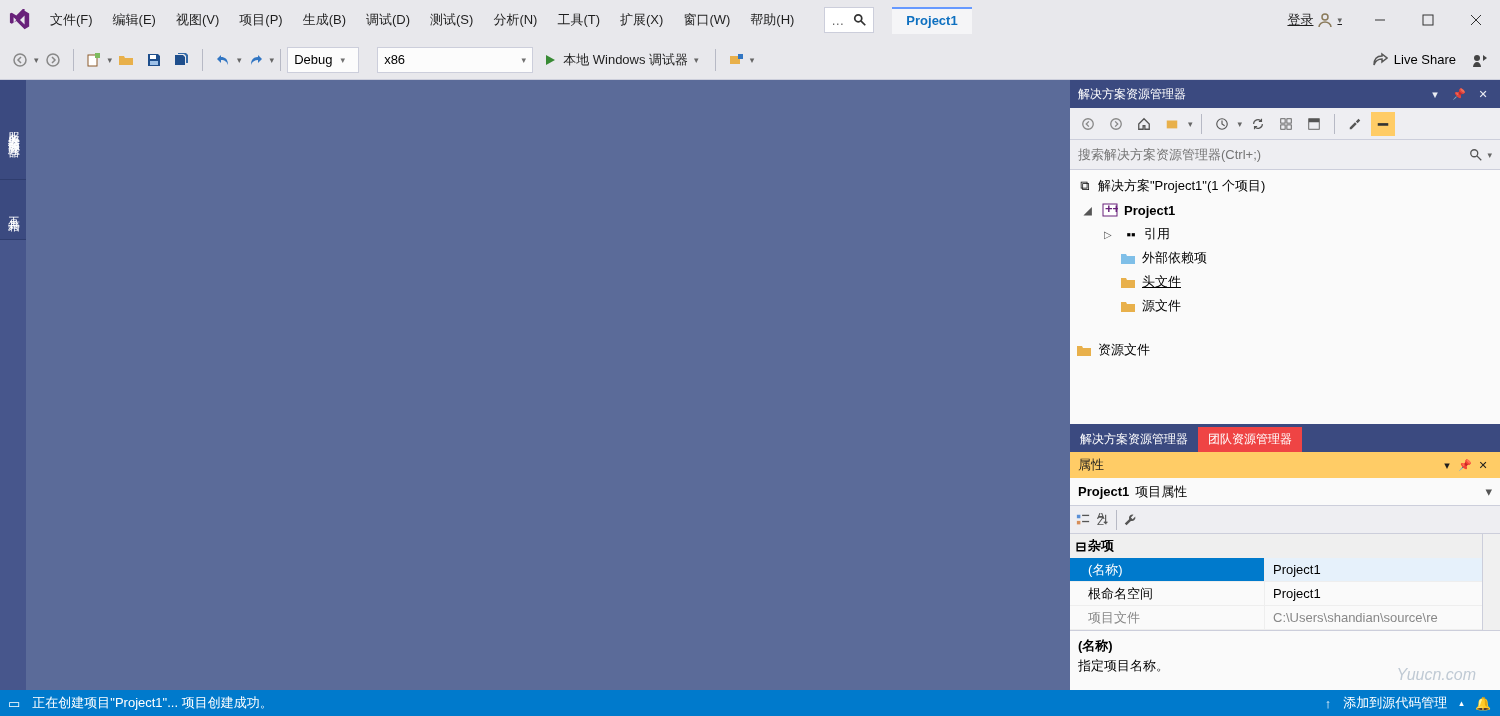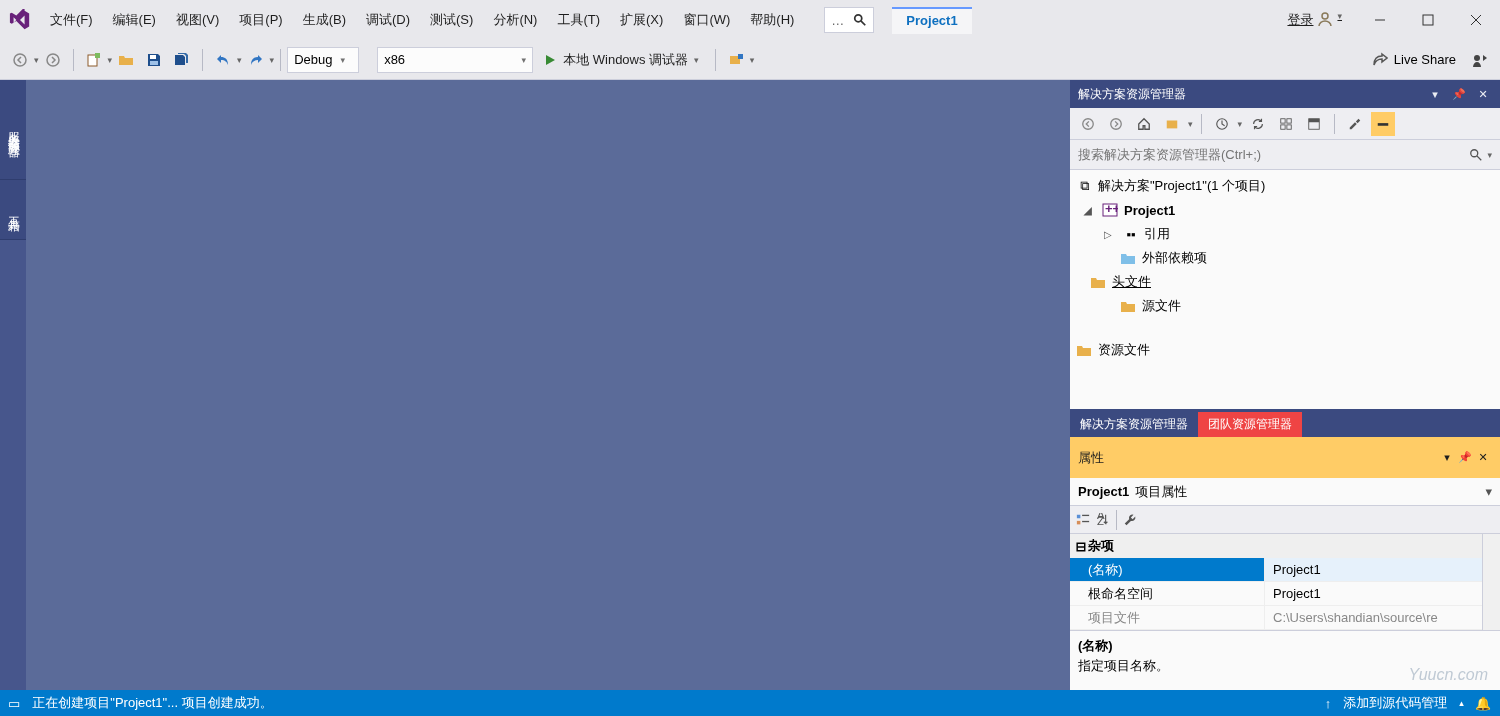--- a/index.html
+++ b/index.html
@@ -5,21 +5,21 @@
 * { margin: 0; padding: 0; box-sizing: border-box; font-family: "Microsoft YaHei", "Segoe UI", sans-serif; font-size: 13px; }
 body { width: 1500px; height: 716px; background: #5b6b99; overflow: hidden; display: flex; flex-direction: column; }
 .titlebar { height: 40px; background: #e8e8ec; display: flex; align-items: center; color: #1e1e1e; }
 .vs-logo { width: 40px; height: 40px; display: flex; align-items: center; justify-content: center; color: #68217a; }
 .menu-item { padding: 0 10px; height: 40px; line-height: 40px; cursor: pointer; }
 .title-mid { flex: 1; display: flex; align-items: center; justify-content: flex-start; }
 .quick-launch { display: flex; align-items: center; gap: 6px; margin-left: 20px; }
 .ql-box { width: 50px; height: 26px; border: 1px solid #cccedb; background: #fff; display: flex; align-items: center; justify-content: flex-end; padding: 0 6px; }
 .proj-tab { margin-left: 18px; padding: 4px 14px 6px; background: #f5f5f7; border-top: 2px solid #6699ff; color: #0e70c0; font-weight: 600; }
 .title-right { display: flex; align-items: center; gap: 8px; padding-right: 4px; }
-.login { padding: 0 10px; display: flex; gap: 4px; text-decoration: underline; }
+.login { padding: 0 10px; display: flex; align-items: center; gap: 4px; text-decoration: underline; }
 .win-btn { width: 40px; height: 40px; display: flex; align-items: center; justify-content: center; color: #5d5d66; }
 .toolbar { height: 40px; background: #e8e8ec; display: flex; align-items: center; padding: 0 6px; border-bottom: 1px solid #cccedb; }
 .tb-btn { width: 26px; height: 26px; display: flex; align-items: center; justify-content: center; color: #5a5a5a; margin: 0 1px; cursor: pointer; }
 .tb-sep { width: 1px; height: 22px; background: #b7b9c5; margin: 0 6px; }
 .combo { height: 26px; border: 1px solid #cccedb; background: #fcfcfc; display: flex; align-items: center; padding: 0 6px; gap: 8px; cursor: pointer; }
 .combo .chev { color: #717171; font-size: 9px; }
 .run-btn { display: flex; align-items: center; gap: 6px; padding: 0 10px; height: 26px; cursor: pointer; color: #1e1e1e; justify-content: flex-end; }
 .run-btn .play { color: #388a34; }
 .tb-spacer { flex: 1; }
 .liveshare { display: flex; align-items: center; gap: 6px; padding: 0 10px; }
@@ -36,42 +36,42 @@
 .sol-search { height: 30px; display: flex; align-items: center; padding: 0 8px; color: #888; border-bottom: 1px solid #cccedb; }
 .sol-search input { flex: 1; border: none; background: transparent; outline: none; color: #8b5cf6; height: 28px; }
 .sol-tree { flex: 1; background: #fafafa; padding: 4px 0; overflow: auto; font-size: 13px; }
 .tree-row { display: flex; align-items: center; height: 24px; padding-left: 6px; gap: 4px; cursor: pointer; }
 .tree-row.bold { font-weight: 700; }
 .tree-row .arrow { width: 14px; color: #555; font-size: 10px; }
 .tree-row .icon { width: 18px; text-align: center; }
 .sol-tabs { height: 28px; background: #3b4a80; display: flex; align-items: flex-end; }
 .sol-tab { padding: 4px 10px; color: #fff; font-size: 12px; cursor: pointer; }
 .sol-tab.active { background: #ef4444; }
-.prop-hdr { height: 41px; background: #ffcc66; color: #1e1e1e; display: flex; align-items: center; padding: 0 8px; font-size: 12px; }
+.prop-hdr { height: 26px; background: #ffcc66; color: #1e1e1e; display: flex; align-items: center; padding: 0 8px; font-size: 12px; }
 .prop-hdr .title { flex: 1; }
 .prop-hdr .pbtn { width: 18px; height: 18px; display: flex; align-items: center; justify-content: center; cursor: pointer; font-size: 11px; }
 .prop-subject { height: 28px; display: flex; align-items: center; padding: 0 8px; border-bottom: 1px solid #cccedb; background: #fafafa; }
 .prop-subject .name { font-weight: 700; margin-right: 6px; }
 .prop-subject .chev { margin-left: auto; color: #555; }
 .prop-toolbar { height: 28px; display: flex; align-items: center; gap: 6px; padding: 0 6px; border-bottom: 1px solid #cccedb; background: #eeeef2; }
 .prop-grid { flex: 0 0 auto; background: #fafafa; display: flex; }
 .prop-grid-body { flex: 1; }
 .prop-scroll { width: 18px; background: #f0f0f0; border-left: 1px solid #cccedb; }
 .prop-cat { display: flex; align-items: center; height: 24px; padding-left: 4px; font-weight: 700; background: #efefef; }
 .prop-row { display: flex; height: 24px; border-bottom: 1px solid #eee; }
 .prop-row .k { width: 195px; padding-left: 18px; display: flex; align-items: center; border-right: 1px solid #eee; }
 .prop-row .v { flex: 1; padding-left: 8px; display: flex; align-items: center; }
 .prop-row.sel .k { background: #007acc; color: #fff; }
 .prop-row.sel .v { background: #e6f1fb; }
 .prop-row.gray { color: #888; }
 .prop-desc { background: #fafafa; border-top: 1px solid #cccedb; padding: 6px 8px; height: 60px; }
 .prop-desc .dt { font-weight: 700; margin-bottom: 2px; }
 .statusbar { height: 26px; background: #007acc; color: #fff; display: flex; align-items: center; padding: 0 8px; gap: 12px; font-size: 12px; }
 .statusbar .spacer { flex: 1; }
-.watermark { position: absolute; right: 12px; bottom: 32px; color: #9ab; font-size: 16px; opacity: .6; font-style: italic; pointer-events: none; }
+.watermark { position: absolute; right: 24px; bottom: 32px; color: #9ab; font-size: 16px; opacity: .6; font-style: italic; pointer-events: none; }
 svg { display: block; }
 </style>
 </head>
 <body>
 
 <div class="titlebar">
   <div class="vs-logo">
     <svg width="22" height="22" viewBox="0 0 24 24">
         <path fill="#68217a" d="M17 2l5 3v14l-5 3-9-9-5 3-2-1V5l2-1 5 3 9-9zM5 9v6l3-3-3-3zm12 8V7l-5 5 5 5z"></path>
       </svg>
@@ -328,21 +328,21 @@
         <span>引用</span>
       </div>
       <div class="tree-row" style="padding-left:50px;">
         <span class="icon">
             <svg width="16" height="14" viewBox="0 0 16 14">
               <path d="M1 3h5l1 2h8v8H1z" fill="#7fbfe8"></path>
             </svg>
           </span>
         <span>外部依赖项</span>
       </div>
-      <div class="tree-row" style="padding-left:20px;text-decoration:underline;">
+      <div class="tree-row" style="padding-left:50px;text-decoration:underline;">
         <span class="icon">
             <svg width="16" height="14" viewBox="0 0 16 14">
               <path d="M1 3h5l1 2h8v8H1z" fill="#e8b04b"></path>
             </svg>
           </span>
         <span>头文件</span>
       </div>
       <div class="tree-row" style="padding-left:50px;">
         <span class="icon">
             <svg width="16" height="14" viewBox="0 0 16 14">

